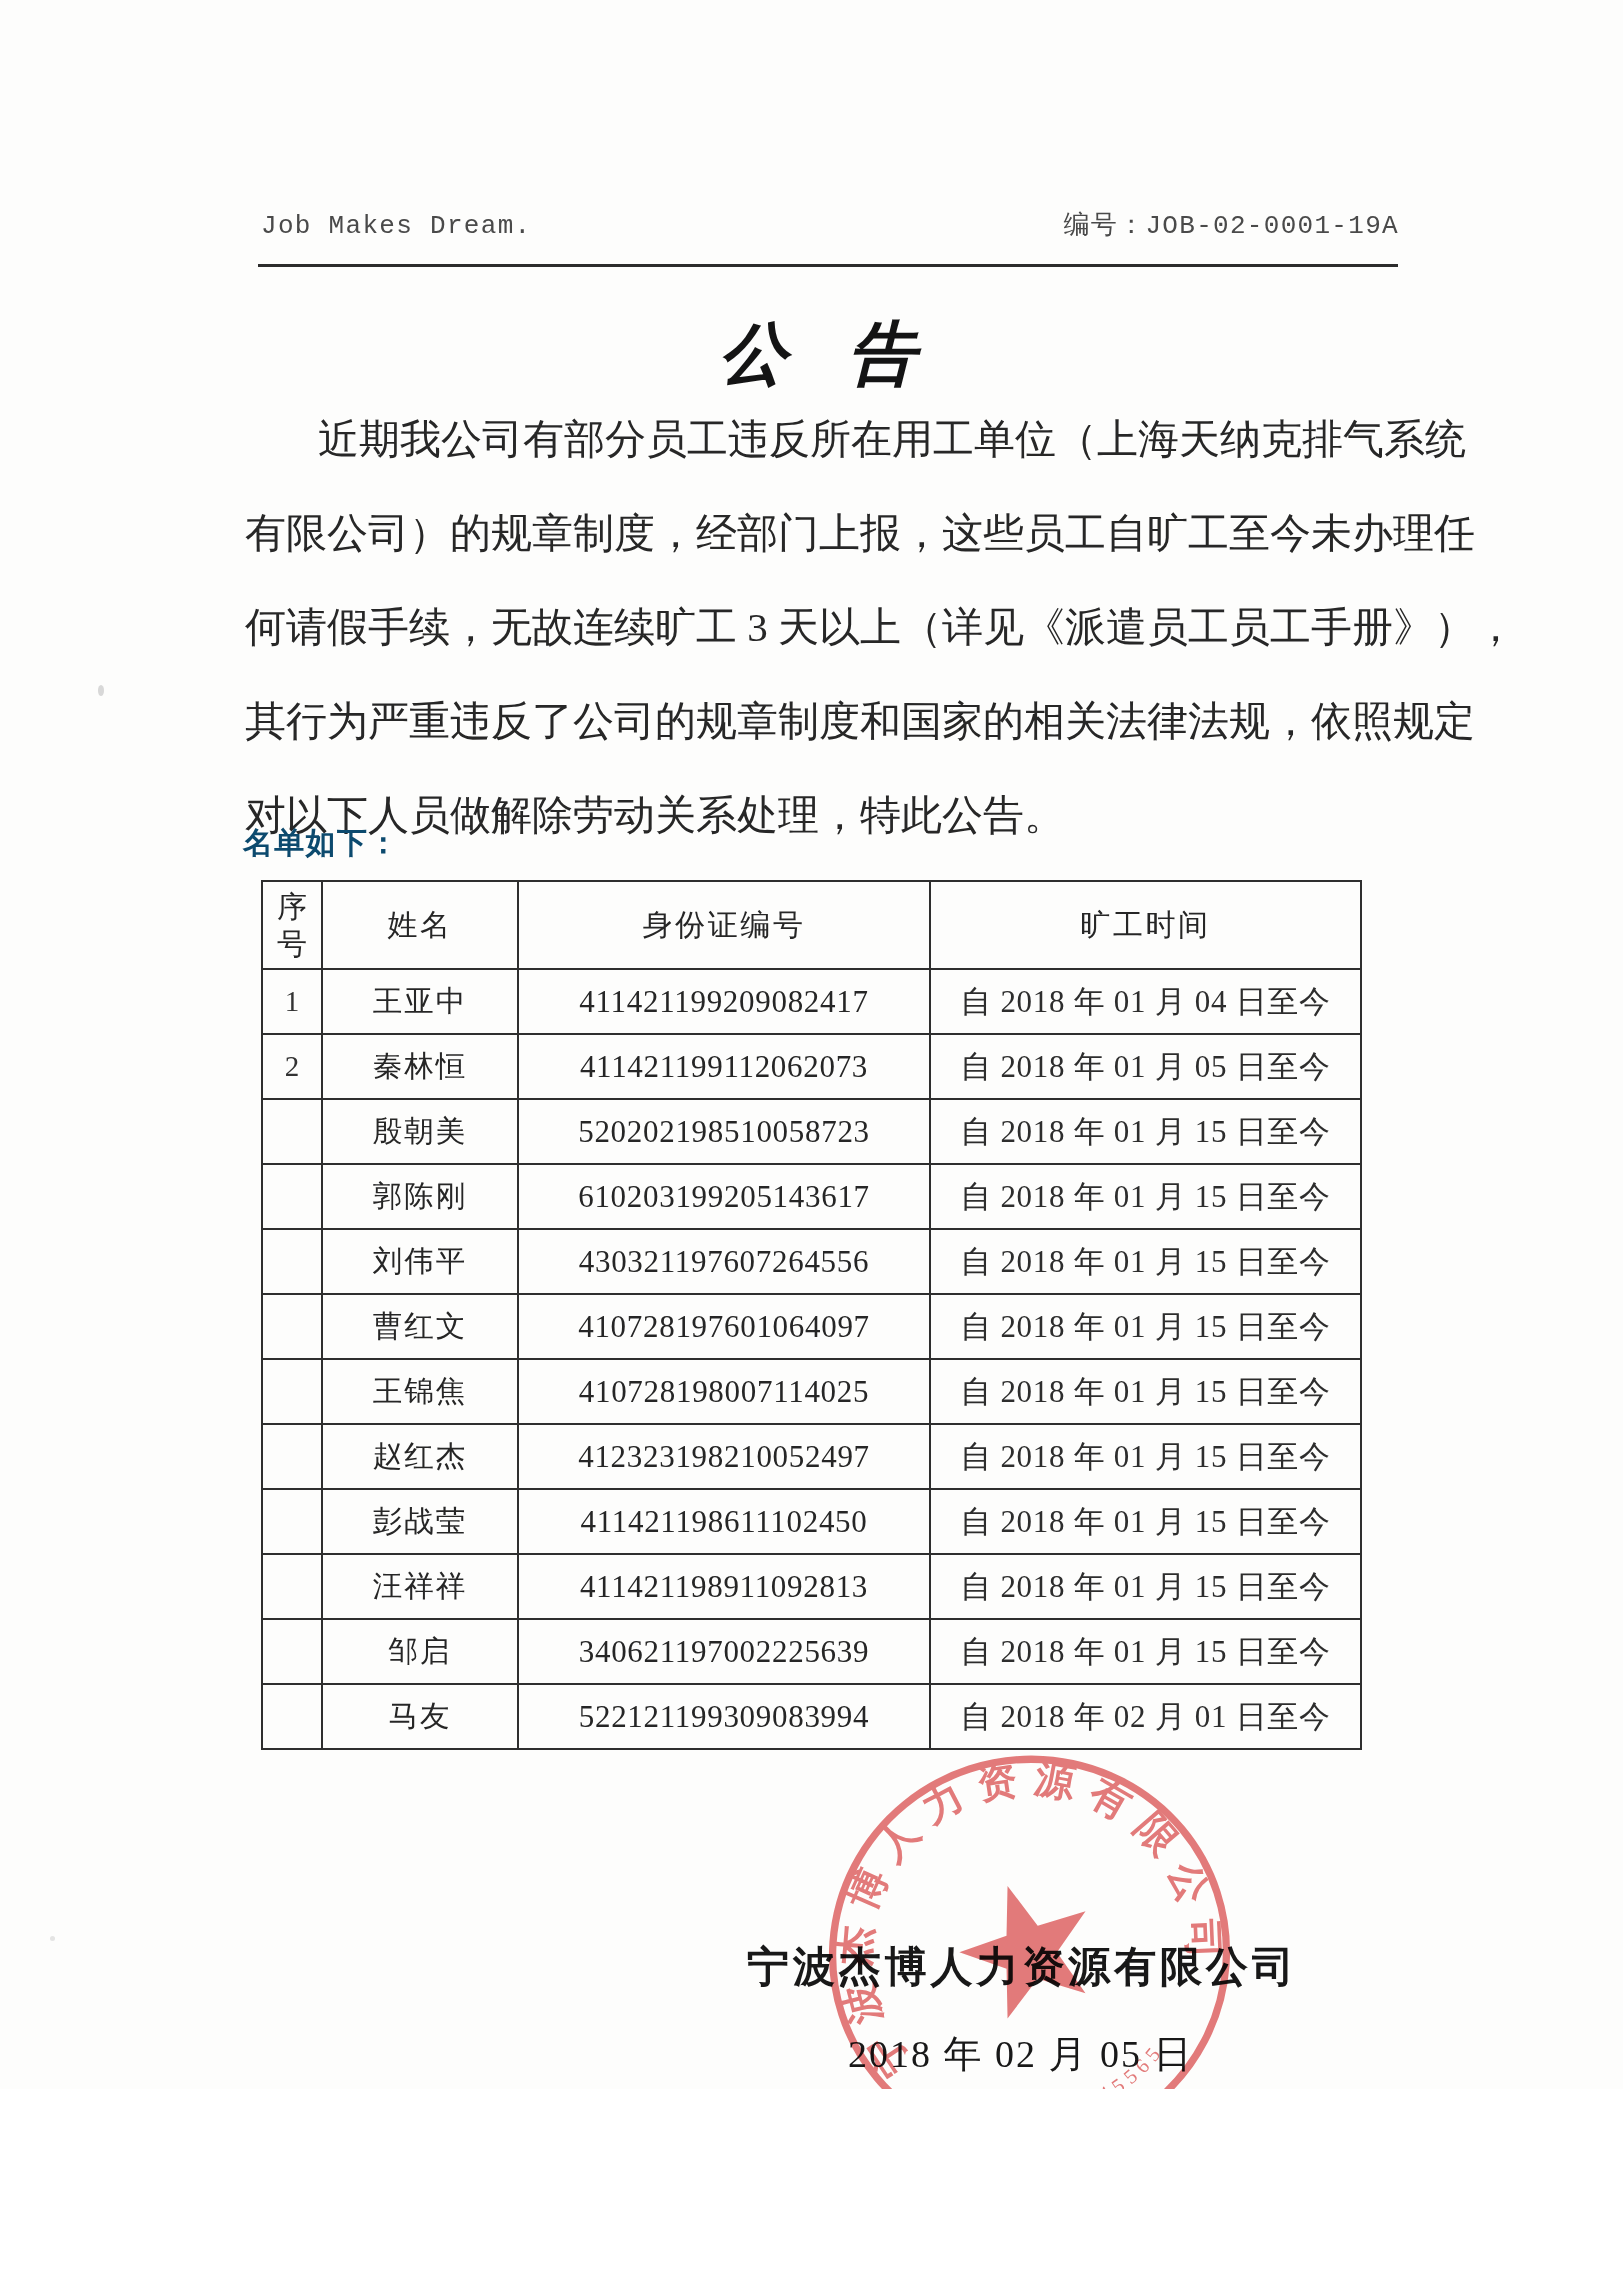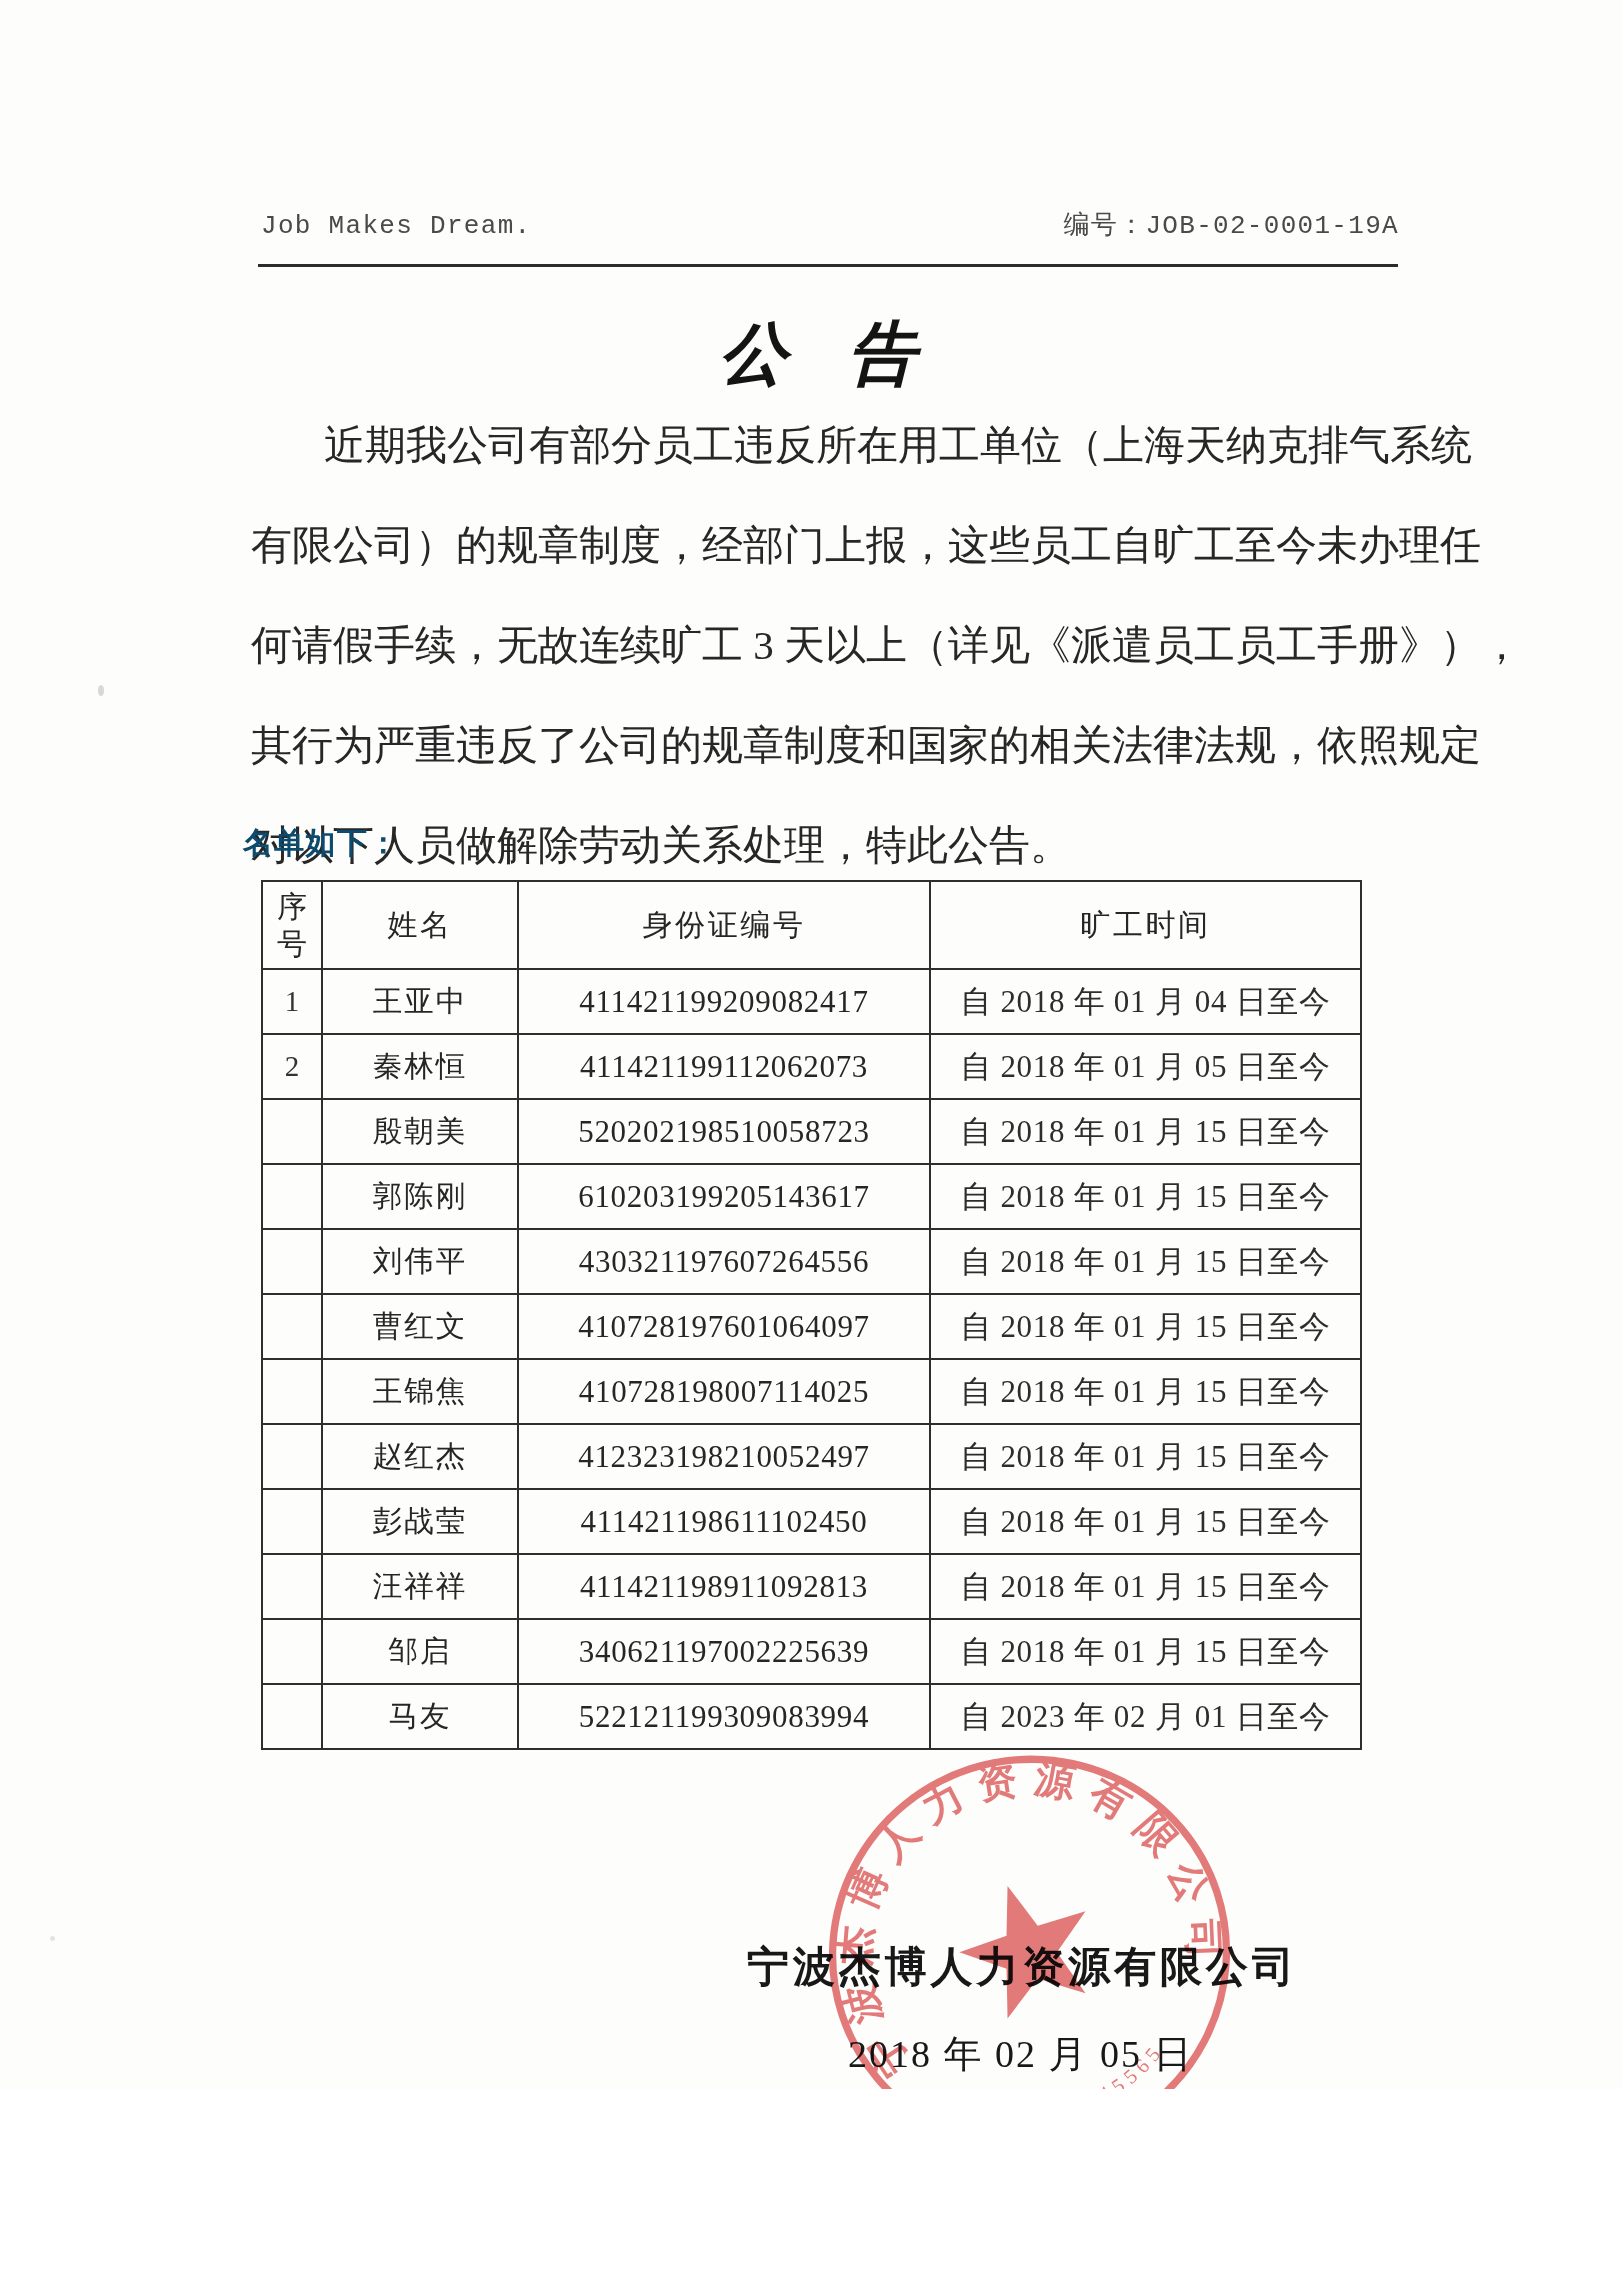--- a/index.html
+++ b/index.html
@@ -23,21 +23,21 @@
   
   .title{
     position:absolute;left:243px;top:309px;width:1149px;margin:0;
     text-align:center;font-size:68px;font-weight:bold;color:#141414;
     letter-spacing:22px;text-indent:22px;font-style:italic;
   }
 
   
   .body-block{position:absolute;left:243px;top:391px;width:1149px;}
   .body-block .line{
-    margin:8px;height:92px;line-height:92px;
+    margin:2px;height:92px;line-height:92px;
     font-size:41px;color:#272727;
     text-align:justify;text-align-last:justify;
     white-space:nowrap;
   }
   .body-block .line.indent{text-indent:73px;}
   .body-block .line.last{text-align-last:left;white-space:normal;}
 
   .list-label{
     position:absolute;left:243px;top:823px;
     font-size:30px;font-weight:600;color:#0c4a6e;letter-spacing:1.3px;
@@ -207,21 +207,21 @@
       <td class="c-seq"></td>
       <td class="c-name">邹启</td>
       <td class="c-id">340621197002225639</td>
       <td class="c-date">自 2018 年 01 月 15 日至今</td>
     </tr>
 
     <tr>
       <td class="c-seq"></td>
       <td class="c-name">马友</td>
       <td class="c-id">522121199309083994</td>
-      <td class="c-date">自 2023 年 02 月 01 日至今</td>
+      <td class="c-date">自 2018 年 02 月 01 日至今</td>
     </tr>
   </tbody>
   </table>
 
   <div class="company">宁波杰博人力资源有限公司</div>
   <div class="date-line">2018 年 02 月 05 日</div>
 
   <svg class="stamp" viewBox="0 0 640 640" xmlns="http://www.w3.org/2000/svg">
     <g transform="rotate(-18 320 320)" stroke="none" fill="none">
       <ellipse cx="320" cy="320" rx="297" ry="292" stroke="#dd5a5a" stroke-width="11"></ellipse>

